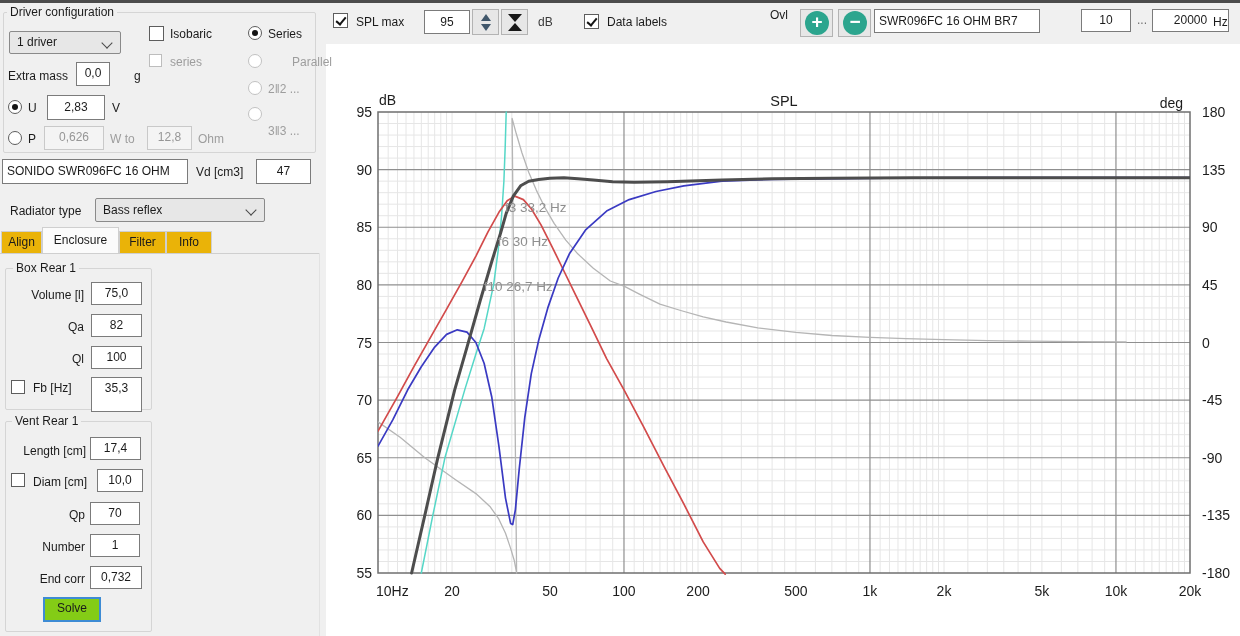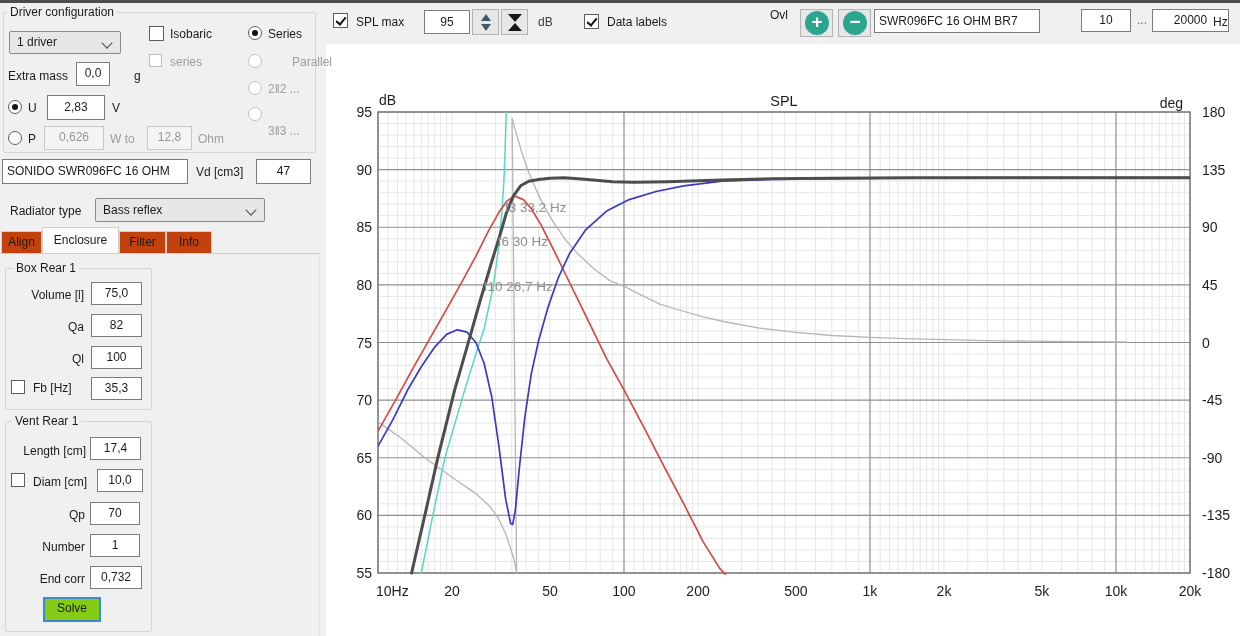--- a/index.html
+++ b/index.html
@@ -36,21 +36,21 @@
   .btn.focus{border:2px solid #3d8bd4;line-height:19px;}
   .sq-btn{background:#e7e7e7;border:1px solid #b3b3b3;}
   .tri-up{width:0;height:0;border-left:5px solid transparent;border-right:5px solid transparent;border-bottom:7px solid #41576b;}
   .tri-down{width:0;height:0;border-left:5px solid transparent;border-right:5px solid transparent;border-top:7px solid #41576b;}
   .hg-top{width:0;height:0;border-left:7px solid transparent;border-right:7px solid transparent;border-top:8px solid #161616;}
   .hg-bot{width:0;height:0;border-left:7px solid transparent;border-right:7px solid transparent;border-bottom:8px solid #161616;}
   .circle-btn{width:24px;height:24px;border-radius:50%;background:#2ca58e;color:#fff;
       font-size:19px;font-weight:bold;text-align:center;line-height:22px;}
   
   .tabline{left:0;top:253px;width:320px;height:1px;background:#cfcfcf;}
-  .tab{border:1px solid #cfcfcf;border-bottom:none;background:#c2410c;text-align:center;line-height:21px;}
+  .tab{border:1px solid #cfcfcf;border-bottom:none;background:#eab308;text-align:center;line-height:21px;}
   .tab.active{background:#fbfbfb;line-height:25px;}
   .tabpage-edge{left:319px;top:253px;width:1px;height:383px;background:#e2e2e2;}
   svg text{font-family:"Liberation Sans","DejaVu Sans",sans-serif;}
 </style>
 </head>
 <body>
 
 <div class="abs topstrip"></div>
 <div class="abs white-panel"></div>
 
@@ -112,21 +112,21 @@
 <div class="abs gb" style="left:5px;top:268px;width:147px;height:142px;"></div>
 <div class="abs gb-title" style="left:13px;top:261px;">Box Rear 1</div>
 <div class="abs rlbl" style="left:8px;top:288px;width:76px;">Volume [l]</div>
 <div class="abs inp" style="left:91px;top:282px;width:51px;height:23px;">75,0</div>
 <div class="abs rlbl" style="left:8px;top:320px;width:76px;">Qa</div>
 <div class="abs inp" style="left:91px;top:314px;width:51px;height:23px;">82</div>
 <div class="abs rlbl" style="left:8px;top:352px;width:76px;">Ql</div>
 <div class="abs inp" style="left:91px;top:346px;width:51px;height:23px;">100</div>
 <div class="abs cb" style="left:11px;top:380px;width:14px;height:14px;"></div>
 <div class="abs lbl" style="left:33px;top:381px;">Fb [Hz]</div>
-<div class="abs inp" style="left:91px;top:377px;width:51px;height:23px;">35,3</div>
+<div class="abs inp" style="left:91px;top:377px;width:51px;height:35px;">35,3</div>
 
 <div class="abs gb" style="left:5px;top:421px;width:147px;height:211px;"></div>
 <div class="abs gb-title" style="left:12px;top:414px;">Vent Rear 1</div>
 <div class="abs rlbl" style="left:8px;top:444px;width:78px;">Length [cm]</div>
 <div class="abs inp" style="left:90px;top:437px;width:51px;height:23px;">17,4</div>
 <div class="abs cb" style="left:11px;top:473px;width:14px;height:14px;"></div>
 <div class="abs lbl" style="left:33px;top:475px;">Diam [cm]</div>
 <div class="abs inp" style="left:97px;top:469px;width:46px;height:23px;">10,0</div>
 <div class="abs rlbl" style="left:8px;top:508px;width:77px;">Qp</div>
 <div class="abs inp" style="left:90px;top:502px;width:50px;height:23px;">70</div>

